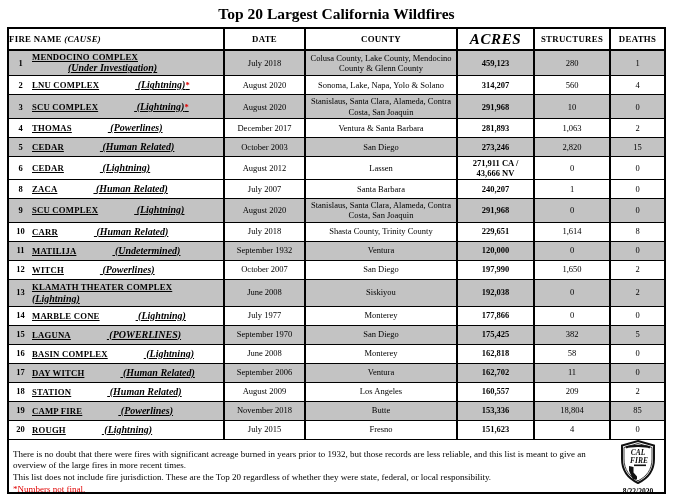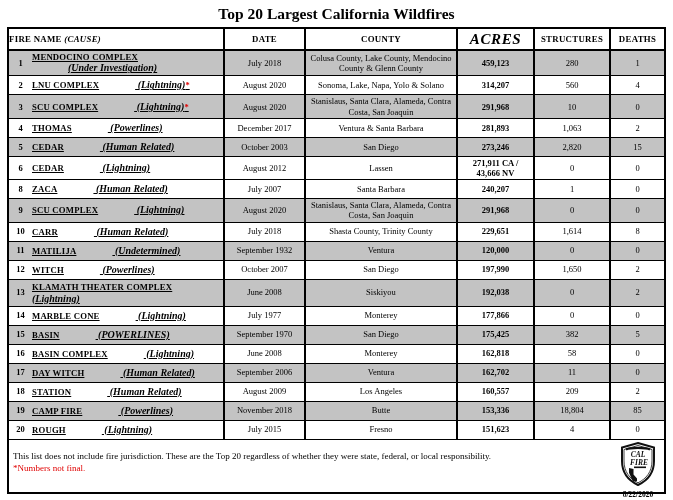--- a/index.html
+++ b/index.html
@@ -223,21 +223,21 @@
           </tr>
           <tr>
             <td class="c-name"><span class="rank">14</span><span class="fname"><b>MARBLE CONE</b><i class="cause"> (Lightning)</i></span></td>
             <td class="c-date">July 1977</td>
             <td class="c-county">Monterey</td>
             <td class="c-acres">177,866</td>
             <td class="c-structures">0</td>
             <td class="c-deaths">0</td>
           </tr>
           <tr class="shaded">
-            <td class="c-name"><span class="rank">15</span><span class="fname"><b>BASIN</b><i class="cause"> (POWERLINES)</i></span></td>
+            <td class="c-name"><span class="rank">15</span><span class="fname"><b>LAGUNA</b><i class="cause"> (POWERLINES)</i></span></td>
             <td class="c-date">September 1970</td>
             <td class="c-county">San Diego</td>
             <td class="c-acres">175,425</td>
             <td class="c-structures">382</td>
             <td class="c-deaths">5</td>
           </tr>
           <tr>
             <td class="c-name"><span class="rank">16</span><span class="fname"><b>BASIN COMPLEX</b><i class="cause"> (Lightning)</i></span></td>
             <td class="c-date">June 2008</td>
             <td class="c-county">Monterey</td>
@@ -274,20 +274,21 @@
             <td class="c-date">July 2015</td>
             <td class="c-county">Fresno</td>
             <td class="c-acres">151,623</td>
             <td class="c-structures">4</td>
             <td class="c-deaths">0</td>
           </tr>
         </tbody>
     </table>
 
     <div class="footer">
+      <p>There is no doubt that there were fires with significant acreage burned in years prior to 1932, but those records are less reliable, and this list is meant to give an overview of the large fires in more recent times.</p>
       <p>This list does not include fire jurisdiction.  These are the Top 20 regardless of whether they were state, federal, or local responsibility.</p>
       <p class="red">*Numbers not final.</p>
 
       <div class="footer-right">
         <svg width="38" height="44" viewBox="0 0 38 44" aria-hidden="true">
           <path d="M19 1 L35 5.5 L35 19 C35 31 28.5 38.5 19 43 C9.5 38.5 3 31 3 19 L3 5.5 Z" fill="#ffffff" stroke="#111111" stroke-width="2"></path>
           <path d="M19 3.5 L33 7.5 L33 19 C33 29.8 27.3 36.7 19 40.8 C10.7 36.7 5 29.8 5 19 L5 7.5 Z" fill="none" stroke="#111111" stroke-width="0.8"></path>
           <path d="M7 7.5 C11 5.3 27 5.3 31 7.5" fill="none" stroke="#111111" stroke-width="2.2"></path>
           <text x="19" y="15" font-size="7.5" font-weight="bold" font-style="italic" text-anchor="middle" font-family="Liberation Serif, serif" fill="#111111">CAL</text>
           <text x="20" y="23" font-size="7.5" font-weight="bold" font-style="italic" text-anchor="middle" font-family="Liberation Serif, serif" fill="#111111">FIRE</text>

